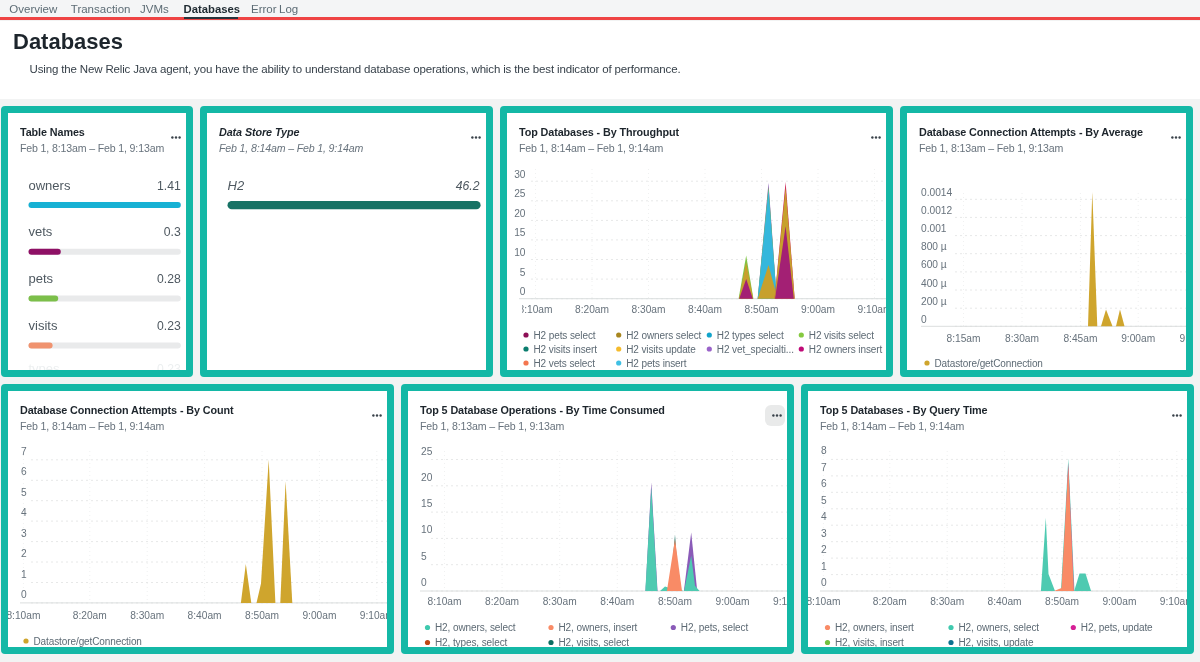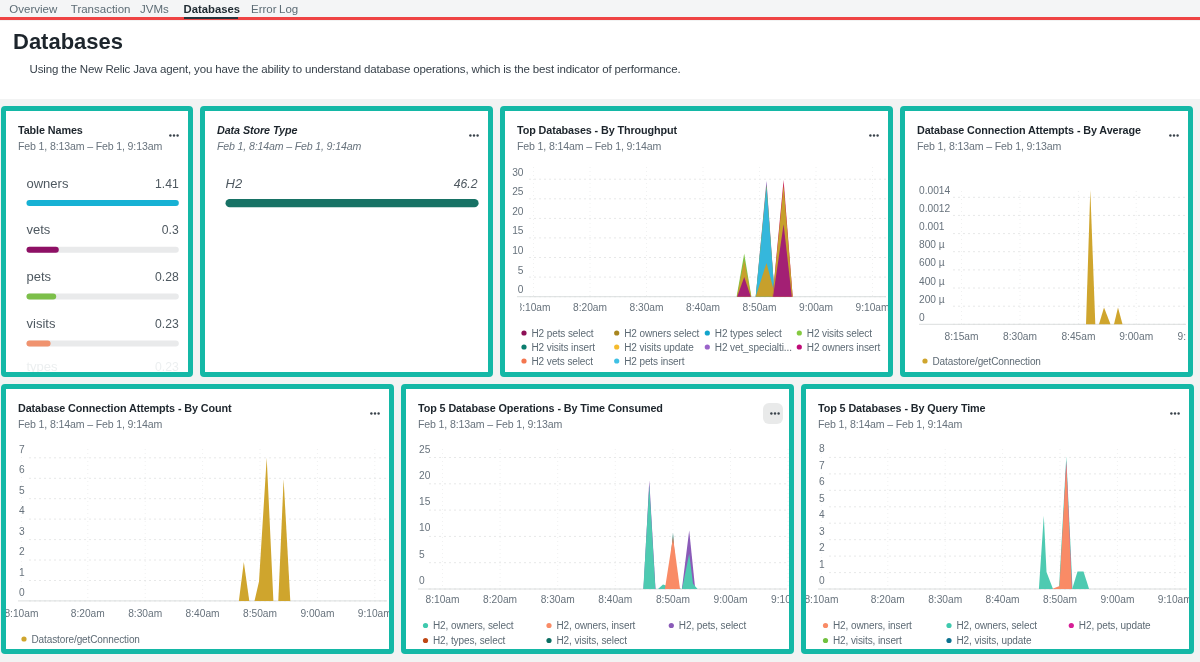--- a/index.html
+++ b/index.html
@@ -6,21 +6,21 @@
   html,body { width:1200px; height:662px; background:#f2f3f3; overflow:hidden;
     font-family:"Liberation Sans", sans-serif; -webkit-font-smoothing:antialiased; }
   .nav { position:absolute; left:0; top:0; width:1200px; height:20px;
     background:#f4f5f6; border-bottom:3px solid #ef4444; }
   .tab { position:absolute; top:2.5px; font-size:11.5px; color:#5d6c75; white-space:nowrap; }
   .tab.active { color:#1f2a31; font-weight:600; font-size:11.3px; }
   .underline { position:absolute; left:183.6px; top:16.5px; width:54px; height:2px; background:#27343c; }
   .header { position:absolute; left:0; top:21px; width:1200px; height:78px; background:#ffffff; }
   .bigtitle { position:absolute; left:13px; top:8px; font-size:22px; font-weight:700; color:#1d252c; }
   .desc { position:absolute; left:13.5px; top:42px; font-size:11.5px; letter-spacing:-0.15px; color:#37414a;margin-left:16px; }
-  .card { position:absolute; background:#ffffff; border:5px solid #14b8a6; border-radius:4px; overflow:hidden; }
+  .card { position:absolute; background:#ffffff; border:7px solid #14b8a6; border-radius:4px; overflow:hidden; }
   .ctitle { position:absolute; left:12px; top:13px; font-size:10.8px; font-weight:700; letter-spacing:-0.1px; color:#1d252c; white-space:nowrap; }
   .cdate { position:absolute; left:12px; top:29px; font-size:10.6px; letter-spacing:-0.15px; color:#68737d; white-space:nowrap; }
 </style>
 </head>
 <body>
   <div class="nav">
     <span class="tab" style="left:9.3px;">Overview</span>
     <span class="tab" style="left:70.8px;">Transaction</span>
     <span class="tab" style="left:140px;">JVMs</span>
     <span class="tab active" style="left:183.6px;">Databases</span>

